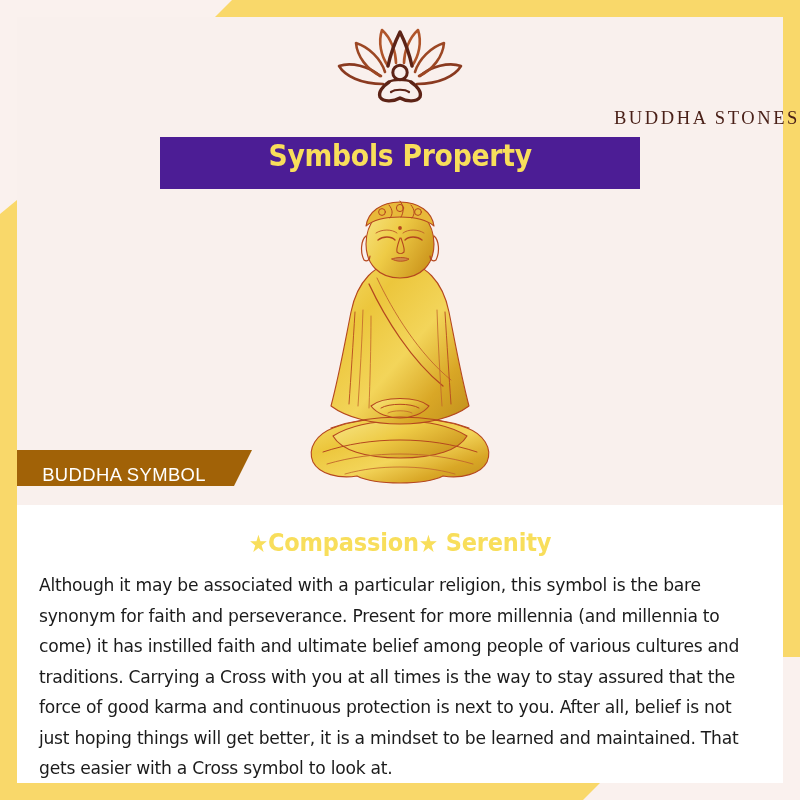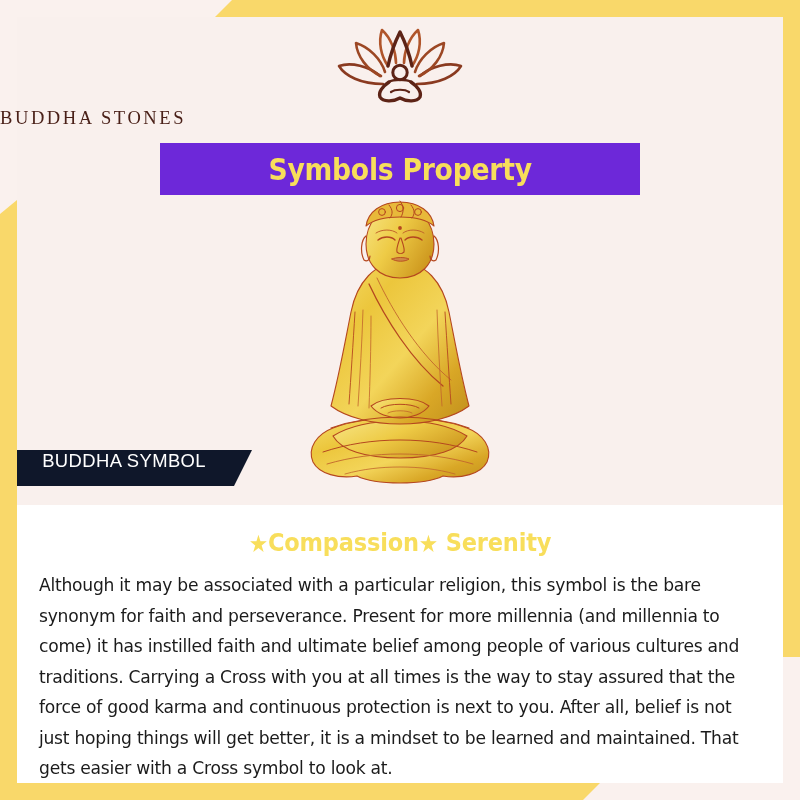--- a/index.html
+++ b/index.html
@@ -67,47 +67,46 @@
     bottom: 17px;
     background: #f9f0ed;
   }
 
   
   .logo-block {
     position: absolute;
     left: 0;
     right: 0;
     top: 22px;
-    text-align: left;
+    text-align: right;
   }
   .logo-mark {
     display: block;
     margin: 0 auto;
     width: 150px;
     height: 82px;
   }
   .logo-text {
     margin-top: 4px;
     font-family: "Liberation Serif", serif;
     font-size: 18.5px;
     letter-spacing: 2.6px;
     color: #4a2018;
     font-weight: 400;
   }
 
   
   .title-banner {
     position: absolute;
     left: 160px;
-    top: 143px;
+    top: 137px;
     width: 480px;
     height: 52px;
-    background: #6d28d9;
+    background: #4c1d95;
     display: flex;
-    align-items: center;
     justify-content: center;
   }
   .title-text {
     font-family: "DejaVu Sans", sans-serif;
     font-weight: bold;
     font-size: 31px;
     color: #f8de5b;
     letter-spacing: -0.3px;
     transform: scaleX(0.86);
     white-space: nowrap;
@@ -130,24 +129,24 @@
     display: block;
   }
 
   
   .symbol-tag {
     position: absolute;
     left: 17px;
     top: 450px;
     width: 235px;
     height: 36px;
-    background: #0f172a;
+    background: #a16207;
     clip-path: polygon(0 0, 100% 0, calc(100% - 18px) 100%, 0 100%);
     display: flex;
-    align-items: flex-start;
+    align-items: flex-end;
   }
   .symbol-tag-label {
     padding-left: 23px;
     color: #ffffff;
     font-size: 19px;
     font-family: "Liberation Sans", sans-serif;
     letter-spacing: 0.4px;
     transform: scaleX(0.97);
   }
 

